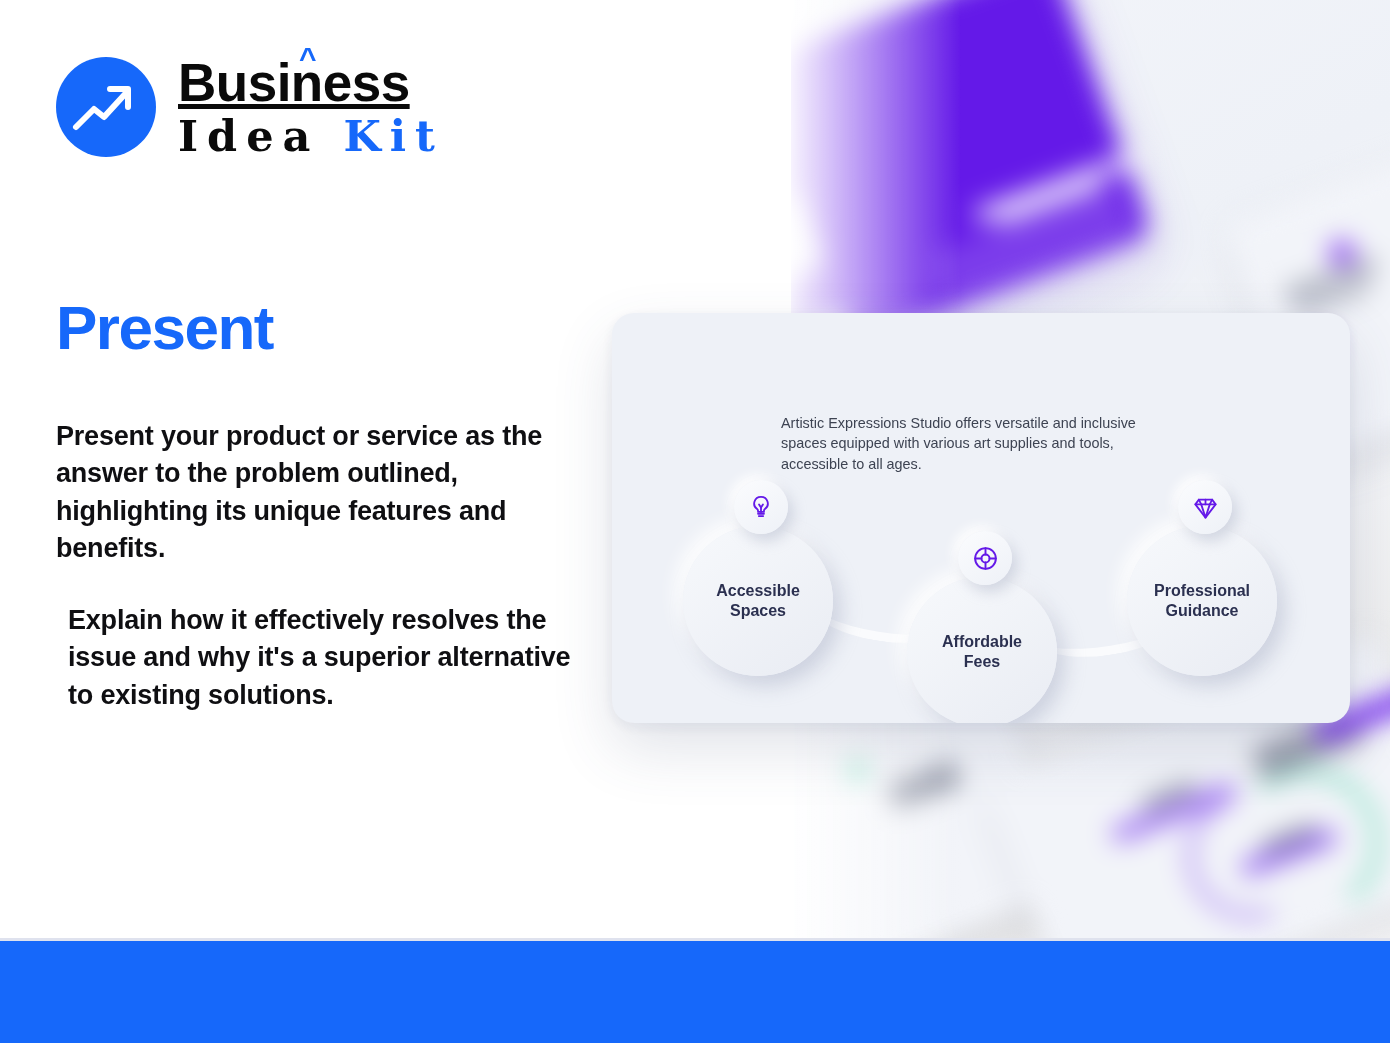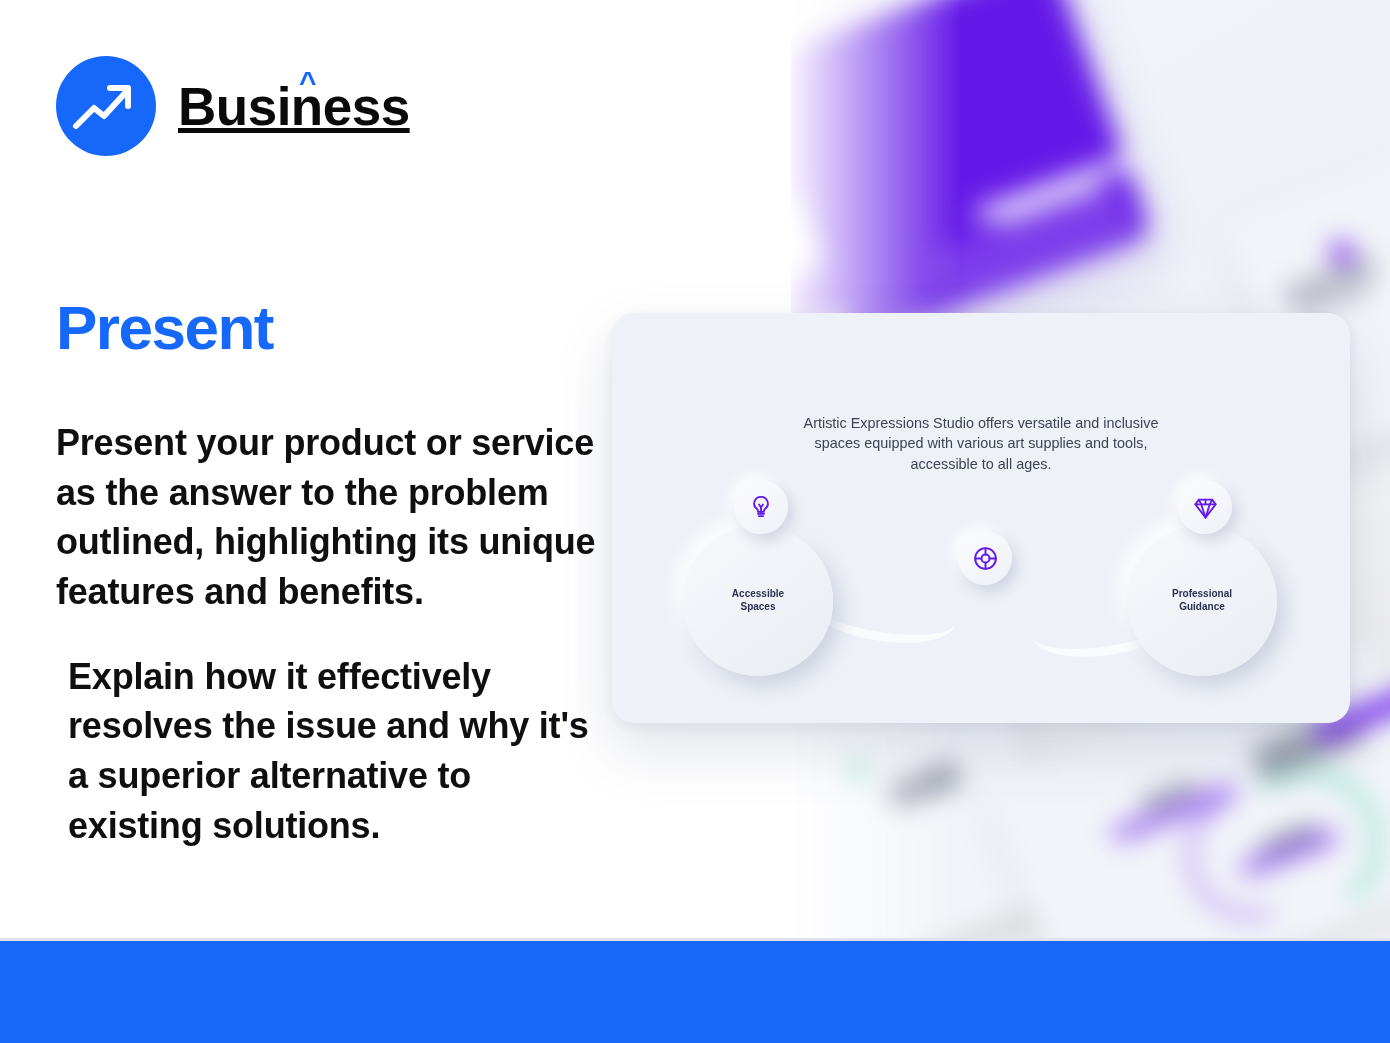--- a/index.html
+++ b/index.html
@@ -39,21 +39,21 @@
   .logo-line2 .kit { color:#1668FA; }
 
   .headline {
     position:absolute; left:56px; top:297px;
     font-size:62px; font-weight:bold; color:#1668FA;
     letter-spacing:-1.5px; line-height:1;
   }
 
   .body-copy { position:absolute; left:56px; top:418px; width:540px; }
   .body-para {
-    font-size:36px; font-weight:bold; color:#0f0f12;
+    font-size:27px; font-weight:bold; color:#0f0f12;
     line-height:1.38; letter-spacing:-0.2px;
   }
   .body-para + .body-para { margin-top:35px;margin-left:12px; }
 
   
   .right-panel {
     position:absolute; left:791px; top:0; width:599px; height:941px;
     background:linear-gradient(150deg,#f3f5fa 0%,#eef1f7 35%,#f4f5f8 60%,#ececec 80%,#f6f6f7 100%);
     overflow:hidden;
   }
@@ -145,32 +145,32 @@
     box-shadow:0 26px 60px rgba(70,80,120,.16), 0 4px 14px rgba(70,80,120,.08);
     overflow:hidden;
   }
   .card-title {
     position:absolute; left:0; right:0; top:41px;
     text-align:center; font-size:37px; font-weight:bold;
     color:#6419E8; letter-spacing:0.2px;
   }
   .card-sub {
     position:absolute; left:169px; width:400px; top:100px;
-    text-align:center; font-size:14.4px; color:#3d4352; line-height:1.42;
+    text-align:left; font-size:14.4px; color:#3d4352; line-height:1.42;
   }
 
   
   .circle {
     position:absolute; border-radius:50%;
     background:linear-gradient(145deg,#f7f9fc 0%,#e9ecf3 100%);
     box-shadow:8px 10px 20px rgba(160,168,190,.42), -8px -8px 18px rgba(255,255,255,.95);
     display:flex; align-items:center; justify-content:center;
   }
   .circle-label {
-    font-size:10px; font-weight:bold; color:#2b3050;
+    font-size:16px; font-weight:bold; color:#2b3050;
     text-align:center; line-height:1.28; white-space:pre-line;
   }
   .c1 { left:71px; top:213px; width:150px; height:150px; }
   .c2 { left:295px; top:264px; width:150px; height:150px; }
   .c3 { left:515px; top:213px; width:150px; height:150px; }
 
   .icon-bubble {
     position:absolute; border-radius:50%;
     background:linear-gradient(145deg,#fbfcfe 0%,#eef1f7 100%);
     box-shadow:5px 7px 14px rgba(160,168,190,.40), -5px -5px 12px rgba(255,255,255,.95);
@@ -209,20 +209,23 @@
         <svg width="72" height="72" viewBox="0 0 72 72" aria-hidden="true">
           <path d="M6 56 L24 38 L34 46 L56 22" fill="none" stroke="#ffffff" stroke-width="6" stroke-linecap="round" stroke-linejoin="round"></path>
           <path d="M40 18 L58 18 L58 36" fill="none" stroke="#ffffff" stroke-width="6" stroke-linecap="round" stroke-linejoin="round"></path>
         </svg>
       </div>
       <div class="logo-text">
         <div class="logo-line1">
           <span>Business</span>
           <span class="logo-caret">^</span>
         </div>
+        <div class="logo-line2">
+          <span>Idea </span><span class="kit">Kit</span>
+        </div>
       </div>
     </div>
 
     <h1 class="headline">Present</h1>
 
     <div class="body-copy">
       <p class="body-para">Present your product or service as the answer to the problem outlined, highlighting its unique features and benefits.</p>
       <p class="body-para">Explain how it effectively resolves the issue and why it's a superior alternative to existing solutions.</p>
     </div>
   </div>
@@ -277,20 +280,24 @@
     <div class="icon-bubble ib1">
       <svg width="26" height="26" viewBox="0 0 24 24" fill="none" stroke="#6419E8" stroke-width="1.7" stroke-linecap="round" stroke-linejoin="round" aria-hidden="true">
         <path d="M12 2.6a6.2 6.2 0 0 0-3.6 11.3c.6.45.9 1.1.9 1.8v.8h5.4v-.8c0-.7.3-1.35.9-1.8A6.2 6.2 0 0 0 12 2.6Z"></path>
         <path d="M9.3 18.2h5.4"></path>
         <path d="M10 20.4h4"></path>
         <path d="M12 16.7v-4.3"></path>
         <path d="M10.2 9.6 12 12.4l1.8-2.8"></path>
       </svg>
     </div>
 
+    <div class="circle c2">
+      <div class="circle-label">Affordable
+Fees</div>
+    </div>
     <div class="icon-bubble ib2">
       <svg width="27" height="27" viewBox="0 0 24 24" fill="none" stroke="#6419E8" stroke-width="1.7" stroke-linecap="round" stroke-linejoin="round" aria-hidden="true">
         <circle cx="12" cy="12" r="9.2"></circle>
         <circle cx="12" cy="12" r="3.6"></circle>
         <path d="M12 2.8v5.6"></path>
         <path d="M12 15.6v5.6"></path>
         <path d="M2.8 12h5.6"></path>
         <path d="M15.6 12h5.6"></path>
       </svg>
     </div>

